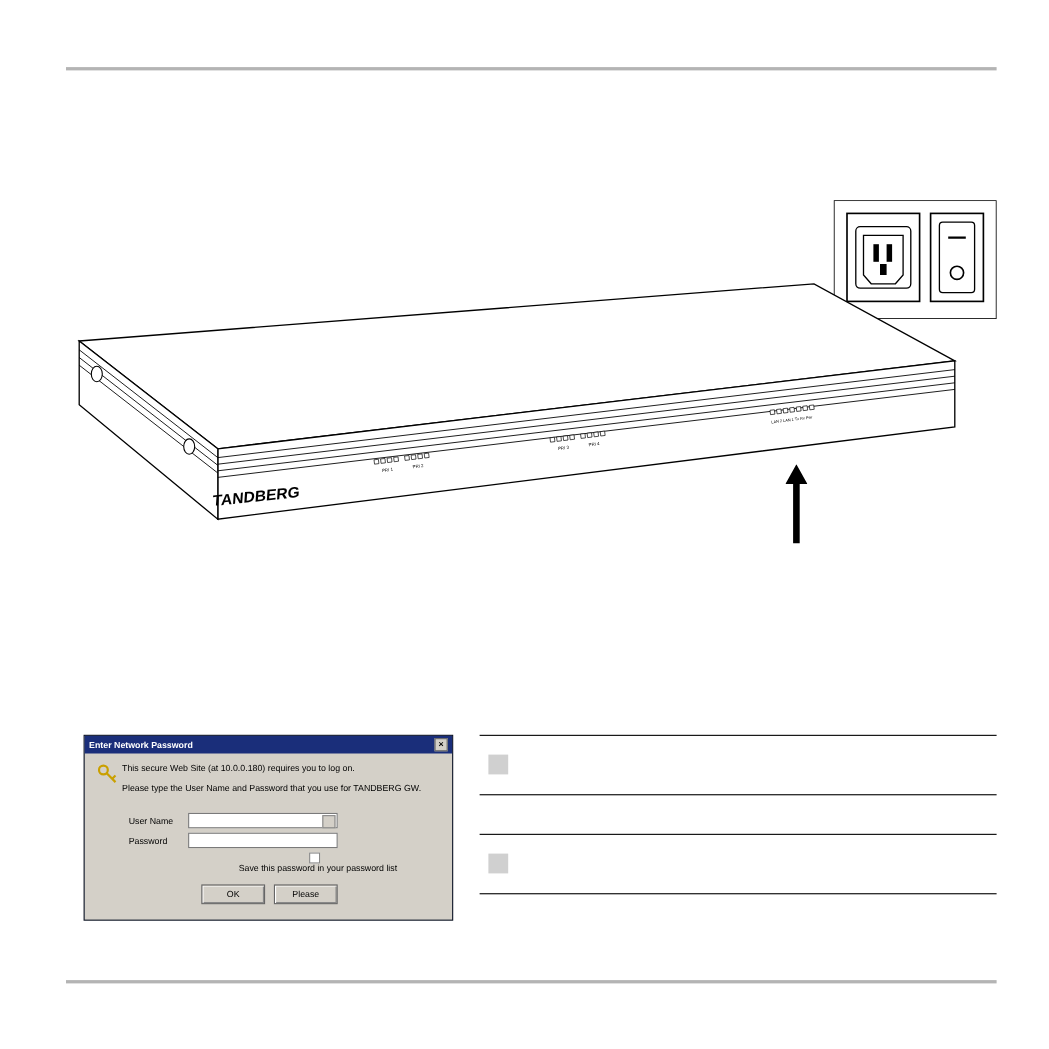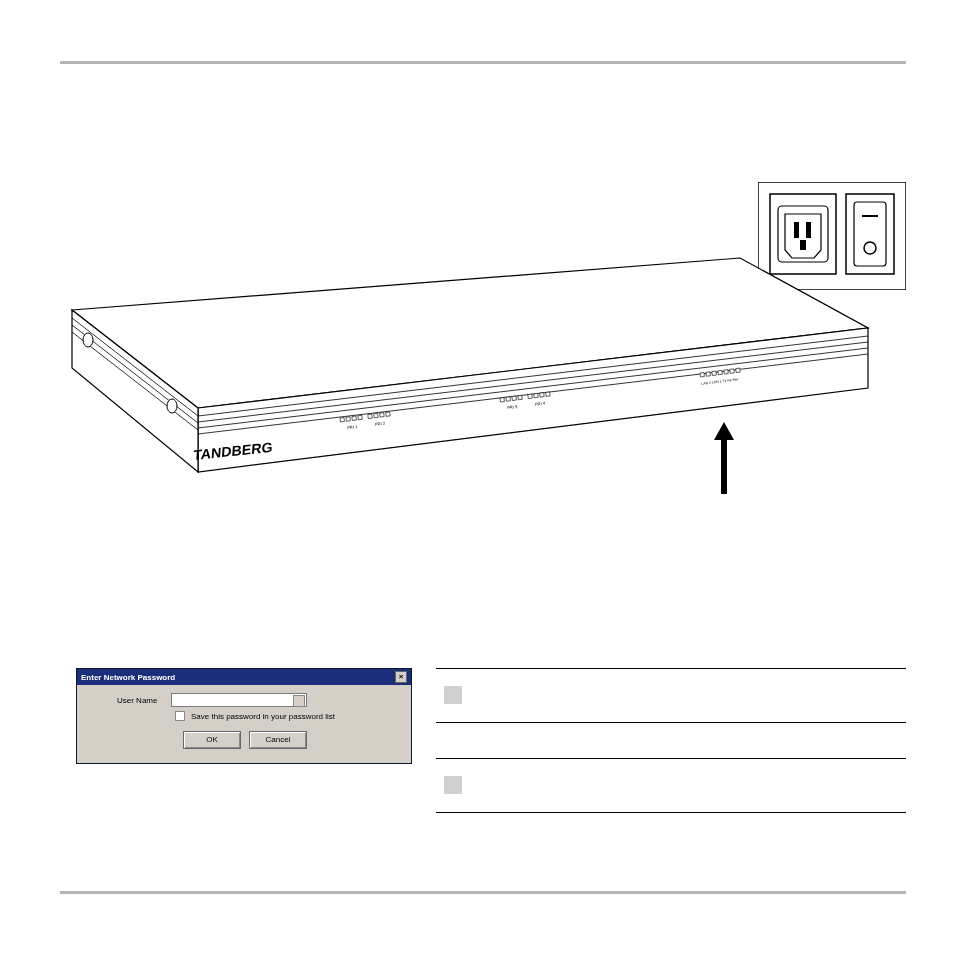--- a/index.html
+++ b/index.html
@@ -125,20 +125,21 @@
     background: #d4d0c8;
     border: 1px solid #888;
   }
   .chk-row {
     display: flex;
     align-items: center;
     padding-left: 88px;
     margin-top: 4px;
     margin-bottom: 10px;
     font-size: 8px;
+    flex-direction: column;
   }
   .chk { width: 10px; height: 10px; border: 1px solid #888; background: #fff; margin-right: 6px; }
   .btn-row {
     display: flex;
     justify-content: center;
     gap: 8px;
     padding-bottom: 6px;
   }
   .btn {
     width: 58px;
@@ -268,31 +269,48 @@
   <path d="M10 0 L20 18 L13 18 L13 72 L7 72 L7 18 L0 18 Z" fill="#000"></path>
 </svg>
 </div>
 
 <div class="dialog">
   <div class="dlg-title">
     <span>Enter Network Password</span>
     <span class="dlg-close">×</span>
   </div>
   <div class="dlg-body">
+    <div class="dlg-row">
+      <div class="keyicon">
+        <svg width="22" height="22" viewBox="0 0 22 22">
+          <circle cx="7" cy="7" r="4" fill="none" stroke="#caa000" stroke-width="2"></circle>
+          <line x1="10" y1="10" x2="18" y2="18" stroke="#caa000" stroke-width="2"></line>
+          <line x1="15" y1="15" x2="18" y2="12" stroke="#caa000" stroke-width="2"></line>
+        </svg>
+      </div>
+      <div class="dlg-msg">
+        <div>This secure Web Site (at 10.0.0.180) requires you to log on.</div>
+        <div>Please type the User Name and Password that you use for TANDBERG GW.</div>
+      </div>
+    </div>
     <div class="form-row">
       <label>User Name</label>
       <div class="inp combo"></div>
     </div>
+    <div class="form-row">
+      <label>Password</label>
+      <div class="inp"></div>
+    </div>
     <div class="chk-row">
       <div class="chk"></div>
       <span>Save this password in your password list</span>
     </div>
     <div class="btn-row">
       <div class="btn">OK</div>
-      <div class="btn">Cancel</div>
+      <div class="btn">Please</div>
     </div>
   </div>
 </div>
 
 <div class="rline" style="top:668px"></div>
 <div class="sq" style="left:444px; top:686px"></div>
 <div class="rline" style="top:722px"></div>
 
 <div class="rline" style="top:758px"></div>
 <div class="sq" style="left:444px; top:776px"></div>

